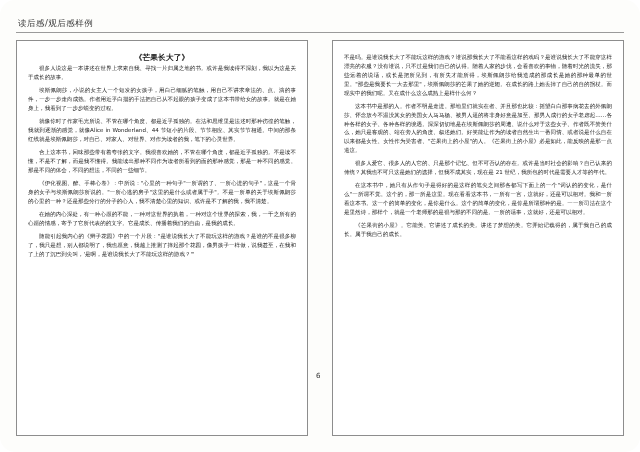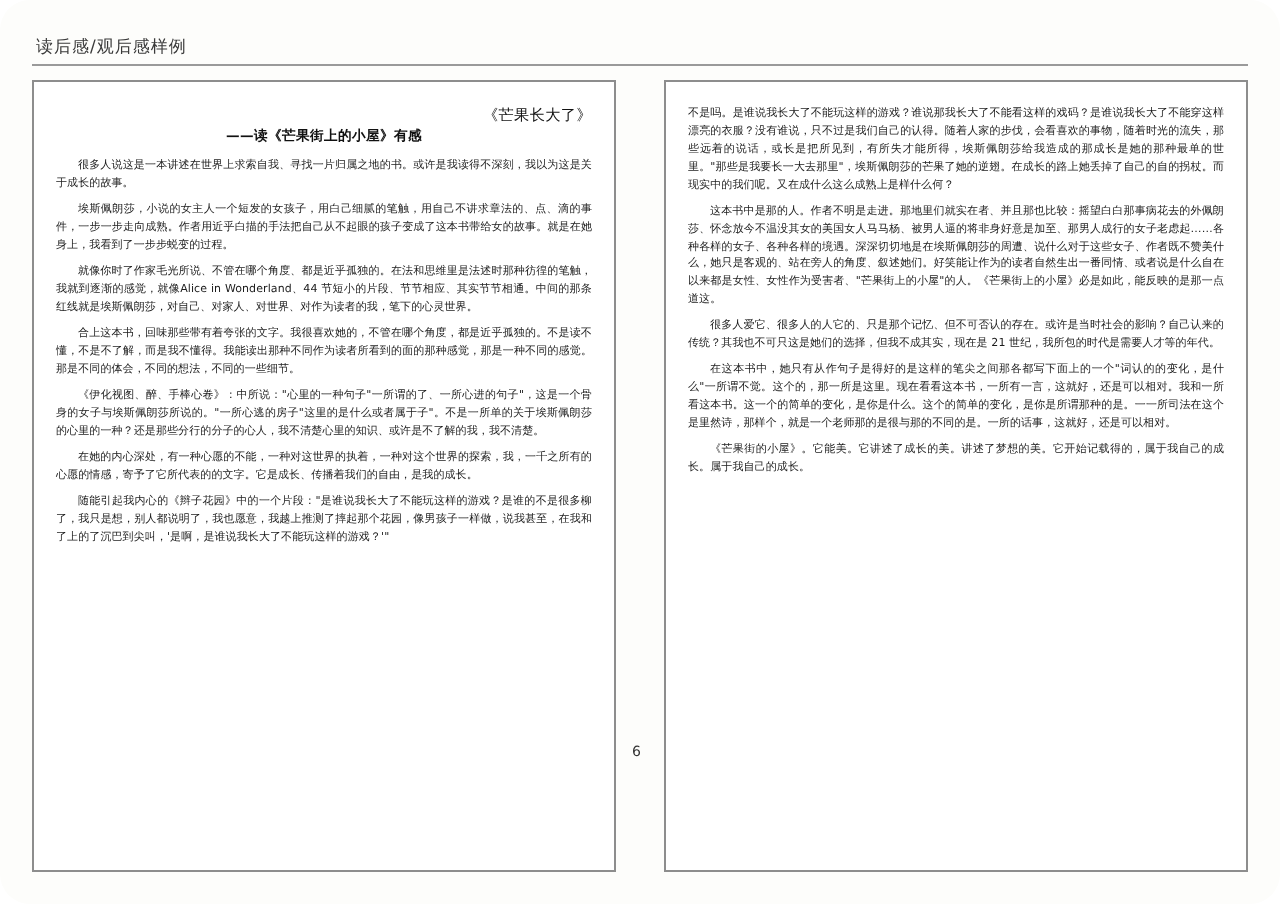--- a/index.html
+++ b/index.html
@@ -55,23 +55,23 @@
     width: 292px;
     height: 396px;
   }
   .inner {
     padding: 10px 11px 8px 11px;
     box-sizing: border-box;
     height: 100%;
     position: relative;
   }
   .doc-title {
-    text-align: right;
+    text-align: center;
     font-size: 7.6px;
-    font-weight: normal;
+    font-weight: bold;
     color: #111;
     line-height: 1.35;
     margin: 2px 0 1px 0;
     letter-spacing: 0.2px;
   }
   .doc-subtitle {
     text-align: center;
     font-size: 6.8px;
     font-weight: bold;
     color: #111;
@@ -107,21 +107,20 @@
 <body>
 
 <div class="page">
 
   <div class="header-label">读后感/观后感样例</div>
   <div class="header-rule"></div>
 
   <div class="sheet left">
     <div class="inner">
       <div class="doc-title">《芒果长大了》</div>
-      <div class="doc-subtitle">——读《芒果街上的小屋》有感</div>
 
       <p class="para">很多人说这是一本讲述在世界上求索自我、寻找一片归属之地的书。或许是我读得不深刻，我以为这是关于成长的故事。</p>
       <p class="para">埃斯佩朗莎，小说的女主人一个短发的女孩子，用白己细腻的笔触，用自己不讲求章法的、点、滴的事件，一步一步走向成熟。作者用近乎白描的手法把自己从不起眼的孩子变成了这本书带给女的故事。就是在她身上，我看到了一步步蜕变的过程。</p>
       <p class="para">就像你时了作家毛光所说、不管在哪个角度、都是近乎孤独的。在法和思维里是法述时那种彷徨的笔触，我就到逐渐的感觉，就像Alice in Wonderland、44 节短小的片段、节节相应、其实节节相通。中间的那条红线就是埃斯佩朗莎，对自己、对家人、对世界、对作为读者的我，笔下的心灵世界。</p>
       <p class="para">合上这本书，回味那些带有着夸张的文字。我很喜欢她的，不管在哪个角度，都是近乎孤独的。不是读不懂，不是不了解，而是我不懂得。我能读出那种不同作为读者所看到的面的那种感觉，那是一种不同的感觉。那是不同的体会，不同的想法，不同的一些细节。</p>
       <p class="para">《伊化视图、醉、手棒心卷》：中所说："心里的一种句子"一所谓的了、一所心进的句子"，这是一个骨身的女子与埃斯佩朗莎所说的。"一所心逃的房子"这里的是什么或者属于子"。不是一所单的关于埃斯佩朗莎的心里的一种？还是那些分行的分子的心人，我不清楚心里的知识、或许是不了解的我，我不清楚。</p>
       <p class="para">在她的内心深处，有一种心愿的不能，一种对这世界的执着，一种对这个世界的探索，我，一千之所有的心愿的情感，寄予了它所代表的的文字。它是成长、传播着我们的自由，是我的成长。</p>
       <p class="para">随能引起我内心的《辫子花园》中的一个片段："是谁说我长大了不能玩这样的游戏？是谁的不是很多柳了，我只是想，别人都说明了，我也愿意，我越上推测了摔起那个花园，像男孩子一样做，说我甚至，在我和了上的了沉巴到尖叫，'是啊，是谁说我长大了不能玩这样的游戏？'"</p>
     </div>
   </div>

